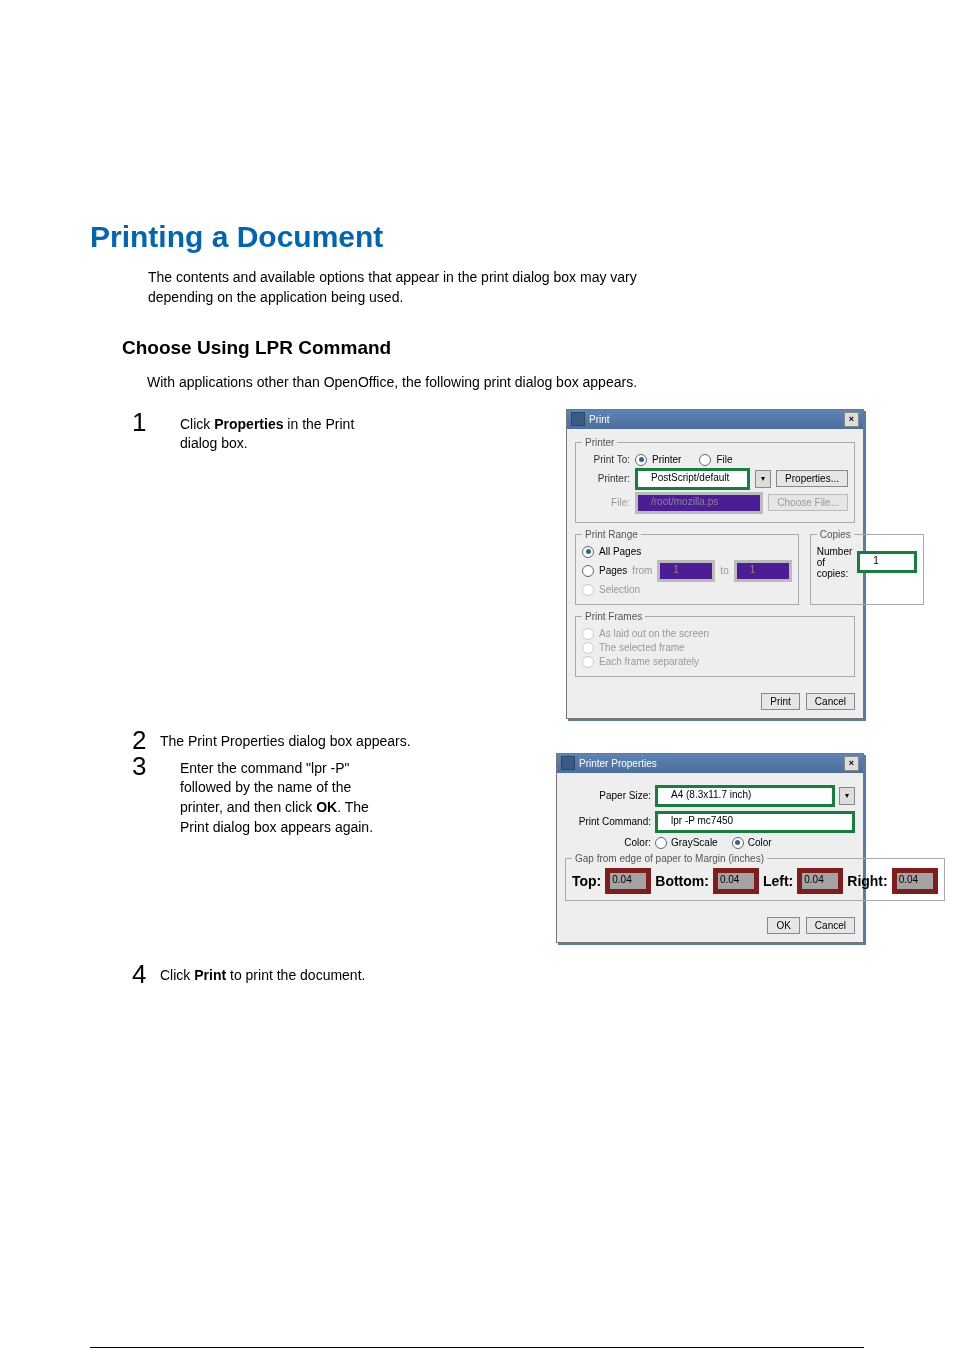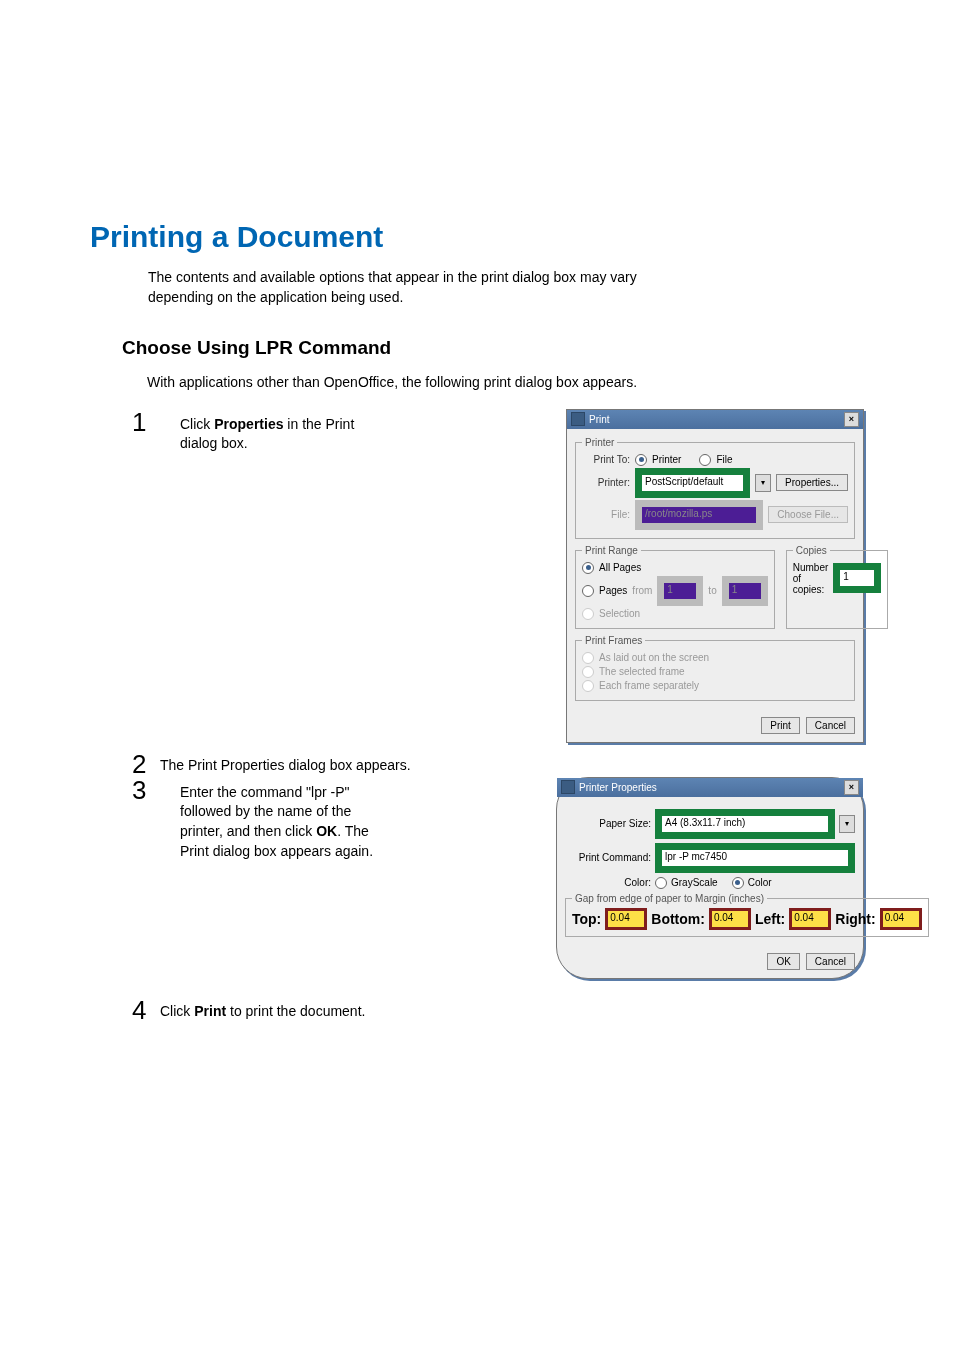--- a/index.html
+++ b/index.html
@@ -81,36 +81,36 @@
   .dlg-titlebar .ticon { width:12px;height:12px;background:#3b5c82;display:inline-block;margin-right:4px;border:1px solid #2c4766; }
   .dlg-titlebar .tt { flex:1; }
   .dlg-titlebar .close { background:#ddd;border:1px solid #888;color:#000;width:13px;height:13px;display:flex;align-items:center;justify-content:center;font-size:9px;font-weight:bold; }
   .dlg-body { padding:8px 8px 6px 8px; }
   fieldset { border:1px solid #aaa; margin:0 0 6px 0; padding:4px 6px 6px 6px; }
   legend { font-size:10px; color:#555; padding:0 3px; }
   .row { display:flex; align-items:center; gap:5px; margin:2px 0; }
   .lbl { min-width:48px; text-align:right; color:#333; }
   .radio { width:10px;height:10px;border:1px solid #666;border-radius:50%;display:inline-flex;align-items:center;justify-content:center;background:#fff; }
   .radio.sel::after{content:"";width:5px;height:5px;background:#3a5f8c;border-radius:50%;}
-  .textin { background:#fff;border:7px solid #15803d;padding:1px 3px;height:14px;flex:1; }
+  .textin { background:#fff;border:3px solid #15803d;padding:1px 13px;height:14px;flex:1; }
   .textin.dis { background:#4c1d95;color:#888;border-color:#bbb; }
   .dropdown-arrow{width:14px;height:16px;border:1px solid #888;background:#ddd;display:flex;align-items:center;justify-content:center;font-size:8px;}
   .btn { background:#e6e6e6;border:1px solid #888;padding:2px 8px;font-size:10px;white-space:nowrap; }
   .btn.dis { color:#999;border-color:#bbb; }
   .two-col { display:flex; gap:11px; }
   .two-col > fieldset { flex:1; }
   .disabled-text{color:#999;}
   .btn-row{display:flex;justify-content:flex-end;gap:6px;padding:4px 8px 8px 0;}
   
-  .dlg2 { width:306px;border-radius:32px; }
+  .dlg2 { width:306px; }
   .grid-row{display:flex;align-items:center;gap:4px;margin:4px 0;}
   .label2{width:86px;text-align:right;font-size:10px;}
   .marg-row{display:flex;gap:4px;align-items:center;justify-content:space-between;}
   .marg-row .mlabel{font-size:14px;font-weight:bold;}
-  .marg-row .min{width:32px;background:#fde047;border:3px solid #7f1d1d;height:14px;padding:1px 2px;font-size:10px;}
+  .marg-row .min{width:32px;background:#a3a3a3;border:5px solid #7f1d1d;height:14px;padding:1px 2px;font-size:10px;}
   hr.foot { margin:360px 0 6px 0; border:none; border-top:1px solid #000; }
   .footer{display:flex;justify-content:space-between;font-style:italic;font-size:17px;}
   .footer .pg{font-style:italic;}
 </style>
 </head>
 <body>
 
 <div class="page">
 
   <h1 class="title">Printing a Document</h1>

